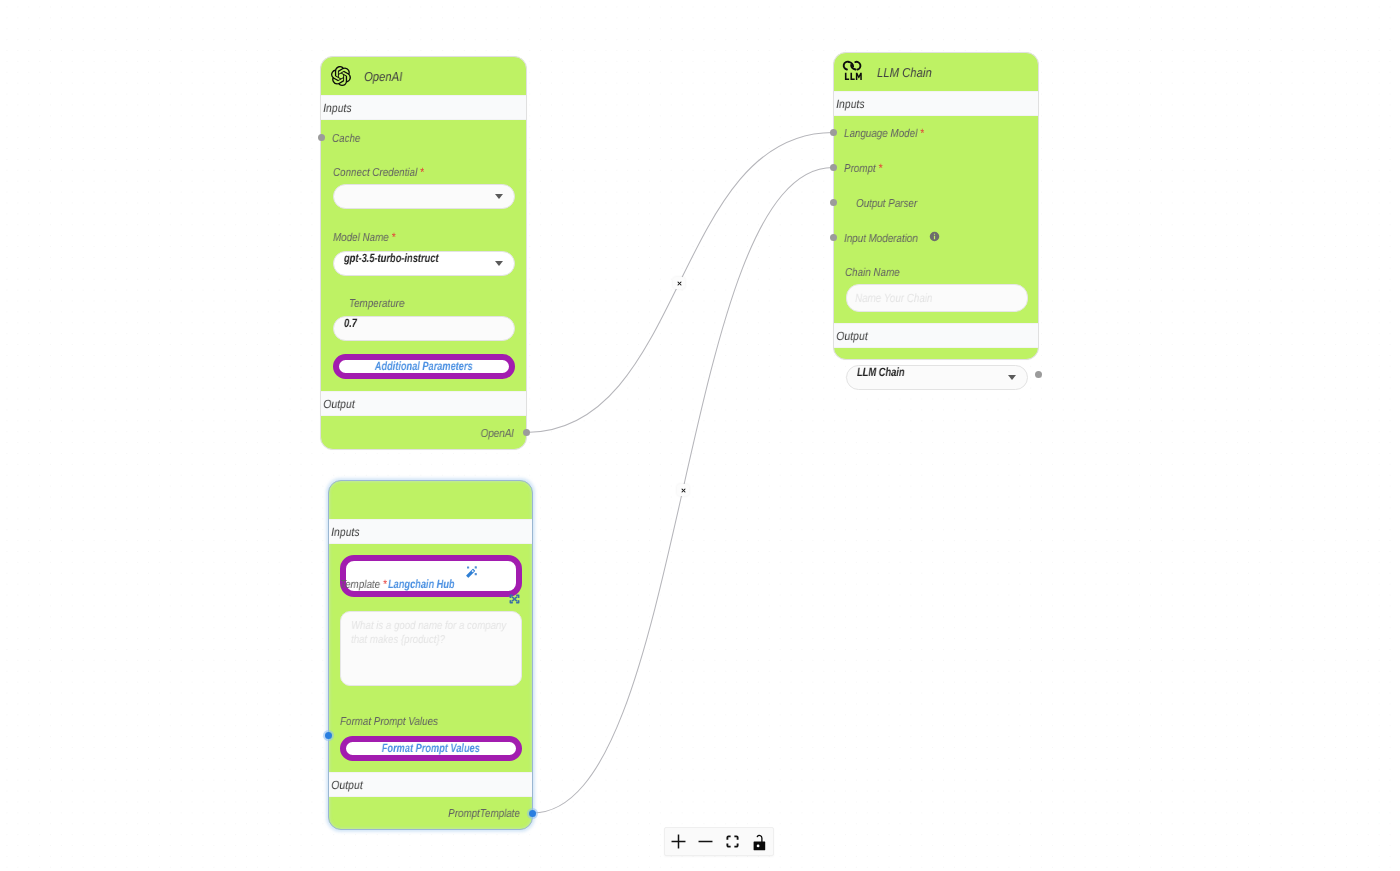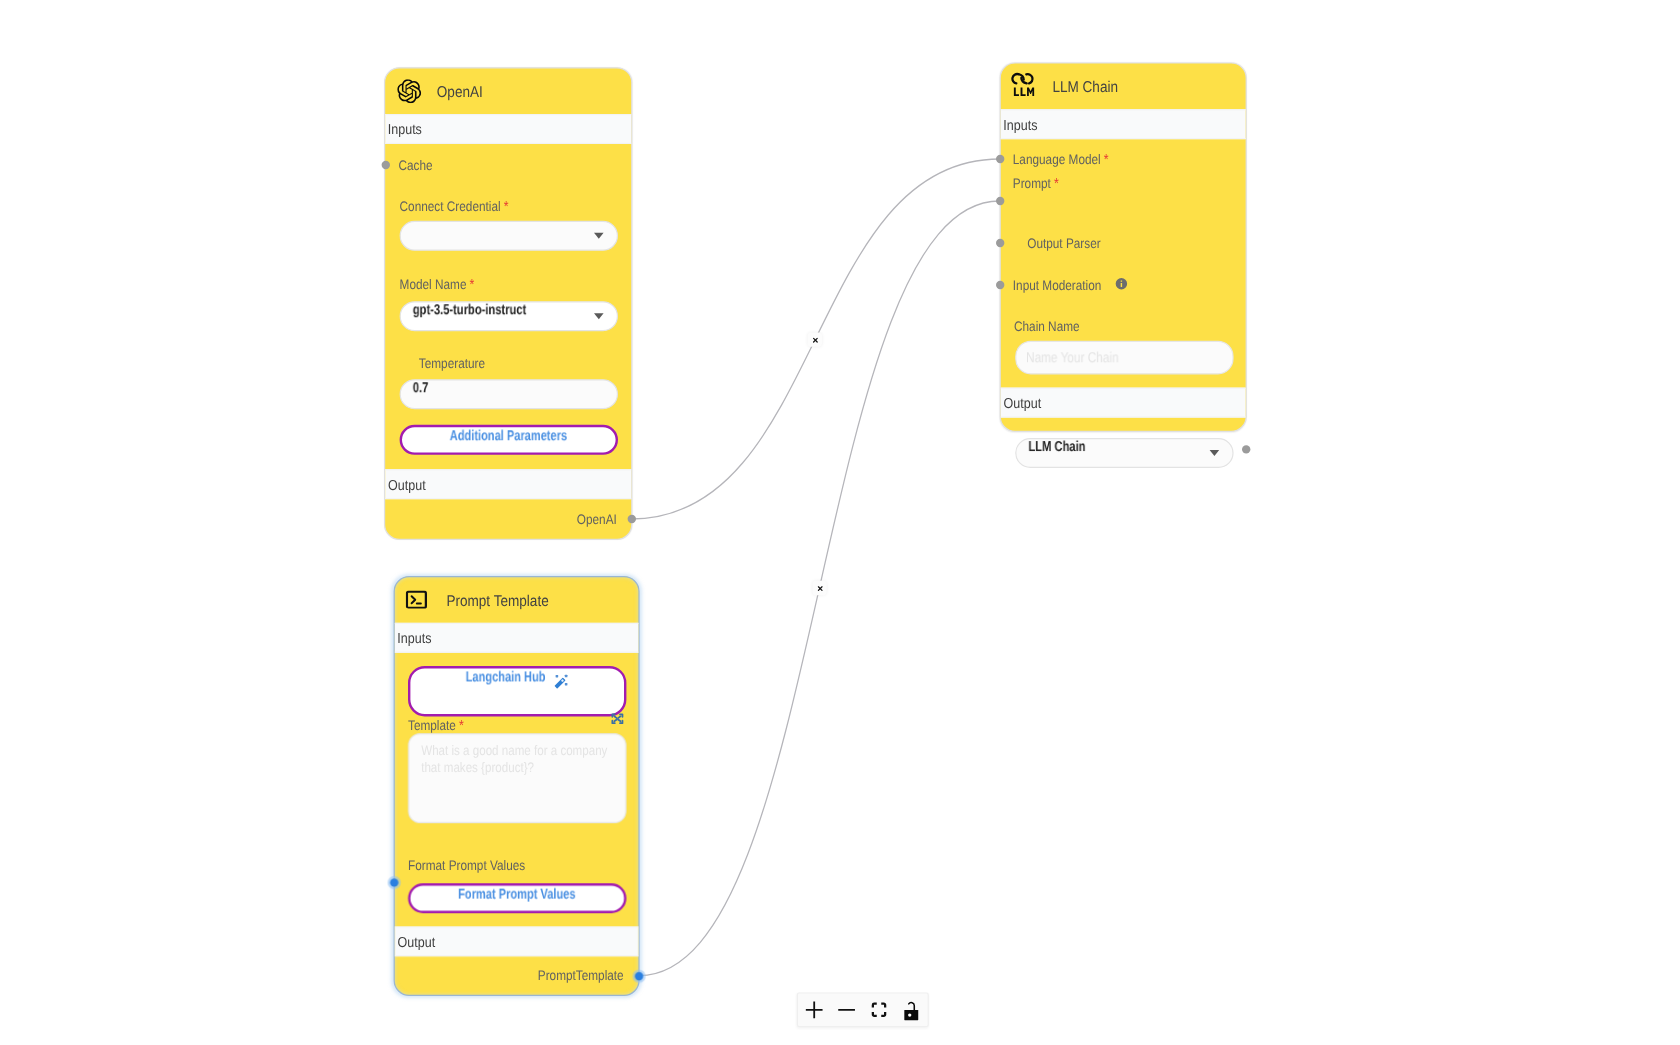--- a/index.html
+++ b/index.html
@@ -9,23 +9,23 @@
   *{-webkit-font-smoothing:antialiased;}
   .nx,.ttl,.band span,.sel .val,.outrow span,.btn-outline>span:first-child,.inp span,.ta span{
      will-change:transform;}
   #canvas{position:absolute;left:0;top:0;width:1400px;height:871px;
           background-color:#ffffff;
           background-image:radial-gradient(#f6f6f6 0.55px, transparent 0.55px);
           background-size:10.9px 10.9px;
           background-position:1.5px 1.5px;}
   #edges{position:absolute;left:0;top:0;width:1400px;height:871px;pointer-events:none;}
 
-  .node{position:absolute;background:#fde047;border:1px solid #e0e0e0;
+  .node{position:absolute;background:#bef264;border:1px solid #e0e0e0;
         border-radius:13px;box-sizing:border-box;
-        box-shadow:0 0 1px rgba(0,0,0,.06);}
+        box-shadow:0 0 1px rgba(0,0,0,.06);font-style:italic;}
   .node.selected{border:1.3px solid #9ab6d2;
         box-shadow:0 0 3px 1.4px rgba(176,210,242,.5),
                    inset 0 0 3px 0.5px rgba(200,226,248,.5);}
 
   .node-head{display:flex;align-items:center;height:38px;padding-left:9.5px;}
   .node-head .ico{width:21px;height:21px;display:flex;align-items:center;
         justify-content:flex-start;flex:0 0 auto;position:relative;}
   .node-head .ttl{margin-left:12.5px;font-size:13px;color:#424242;display:inline-block;
        transform:scaleX(0.87);transform-origin:left center;white-space:nowrap;}
 
@@ -45,22 +45,22 @@
 
   .sel{box-sizing:border-box;border:1px solid #e3e3e3;border-radius:13px;
        display:flex;align-items:center;padding:0 10px 12px 10px;position:relative;}
   .sel .val{font-size:12px;color:#222;font-weight:700;display:inline-block;
        transform:scaleX(0.775);transform-origin:left center;white-space:nowrap;}
   .sel .ph{font-size:12px;color:#e3e3e3;}
   .caret{position:absolute;right:11px;top:50%;margin-top:-2.5px;
          width:0;height:0;border-left:4.5px solid transparent;
          border-right:4.5px solid transparent;border-top:5.5px solid #5a5a5a;}
 
-  .btn-outline{box-sizing:border-box;border:2px solid #a21caf;border-radius:14px;
-       display:flex;align-items:flex-start;justify-content:center;background:#fff;
+  .btn-outline{box-sizing:border-box;border:6px solid #a21caf;border-radius:14px;
+       display:flex;align-items:flex-end;justify-content:center;background:#fff;
        font-size:12px;color:#4a90e2;font-weight:700;}
   .btn-outline > span:first-child{display:inline-block;transform:scaleX(0.768);
        transform-origin:center center;white-space:nowrap;}
 
   .ta{box-sizing:border-box;border:1px solid #e6e6e6;border-radius:10px;
       background:#fbfbfb;padding:7px 10px;font-size:11.5px;color:#e4e4e4;
       line-height:14px;}
   .ta span{display:block;transform:scaleX(0.84);transform-origin:left top;width:119%;}
 
   .inp{box-sizing:border-box;border:1px solid #e6e6e6;border-radius:13px;
@@ -158,21 +158,21 @@
       </svg>
     </span>
     <span class="ttl">LLM Chain</span>
   </div>
   <div class="band" style="position:absolute;left:0;top:38px;right:0;">
     <span>Inputs</span>
   </div>
   <div style="position:absolute;left:10px;top:71px;">
     <span class="nx"><span class="lbl">Language Model</span><span class="req">*</span></span>
   </div>
-  <div style="position:absolute;left:10px;top:91px;">
+  <div style="position:absolute;left:10px;top:106px;">
     <span class="nx"><span class="lbl">Prompt</span><span class="req">*</span></span>
   </div>
   <div style="position:absolute;left:22px;top:141px;">
     <span class="nx"><span class="lbl">Output Parser</span></span>
   </div>
   <div style="position:absolute;left:10px;top:176px;text-align:right;">
     <span class="nx"><span class="lbl">Input Moderation</span></span>
   </div>
   <span style="position:absolute;left:95px;top:178px;display:inline-flex;">
     <svg width="11" height="11" viewBox="0 0 24 24" fill="#6d6d6d">
@@ -193,48 +193,38 @@
     <span class="caret"></span>
   </div>
 </div>
 <div class="handle" style="left:830px;top:129px;"></div>
 <div class="handle" style="left:830px;top:164px;"></div>
 <div class="handle" style="left:830px;top:199px;"></div>
 <div class="handle" style="left:830px;top:234px;"></div>
 <div class="handle" style="left:1035px;top:371px;"></div>
 
 <div class="node selected" id="n-prompt" style="left:328px;top:480px;width:205px;height:350px;">
-  <div class="node-head">
-    <span class="ico">
-      <svg width="18" height="15.5" viewBox="0 0 20 17.5" style="position:absolute;left:-0.5px;top:2px">
-        <rect x="1.1" y="1.1" width="17.8" height="15.3" rx="1.6" ry="1.6" fill="none" stroke="#121212" stroke-width="2.1"></rect>
-        <path d="M5.5,5.5 L8.9,8.8 L5.5,12.1" fill="none" stroke="#121212" stroke-width="1.85" stroke-linecap="round" stroke-linejoin="round"></path>
-        <path d="M10.4,12.3 L14.2,12.3" fill="none" stroke="#121212" stroke-width="1.85" stroke-linecap="round"></path>
-      </svg>
-    </span>
-    <span class="ttl">Prompt Template</span>
-  </div>
   <div class="band" style="position:absolute;left:0;top:38px;right:0;">
     <span>Inputs</span>
   </div>
   <div class="btn-outline" style="position:absolute;left:11px;top:74px;width:182px;height:42px;padding-right:19px;">
     <span>Langchain Hub</span>
     <span style="position:absolute;left:118px;top:4px;display:inline-flex;">
       <svg width="15" height="15" viewBox="0 0 16 16">
         <g transform="rotate(45 7.0 8.8)">
           <rect x="5.3" y="3.4" width="3.5" height="10.6" rx="0.6" fill="#2f7fd4"></rect>
           <circle cx="7.05" cy="5.6" r="1.05" fill="#e8f2fc"></circle>
         </g>
         <rect x="3.2" y="1.5" width="2.3" height="2.3" rx="0.35" fill="#5591d6"></rect>
         <rect x="11.4" y="1.4" width="2.3" height="2.3" rx="0.35" fill="#5591d6"></rect>
         <rect x="11.4" y="8.6" width="2.3" height="2.3" rx="0.35" fill="#5591d6"></rect>
       </svg>
     </span>
   </div>
-  <div style="position:absolute;left:11px;top:114px;">
+  <div style="position:absolute;left:11px;top:94px;">
     <span class="nx"><span class="lbl">Template</span><span class="req">*</span></span>
   </div>
   <span style="position:absolute;left:179px;top:112px;display:inline-flex;">
     <svg width="13" height="12" viewBox="0 0 24 22" fill="none" stroke="#3a6ea5" stroke-width="2.7" stroke-linecap="round" stroke-linejoin="round">
       <path d="M4.2 8.0 V4.2 H8.0"></path>
         <path d="M16.0 4.2 H19.8 V8.0"></path>
       <path d="M19.8 14.0 V17.8 H16.0"></path>
         <path d="M8.0 17.8 H4.2 V14.0"></path>
       <path d="M7.2 7.2 L11.0 10.0"></path>
         <path d="M16.8 7.2 L13.0 10.0"></path>

